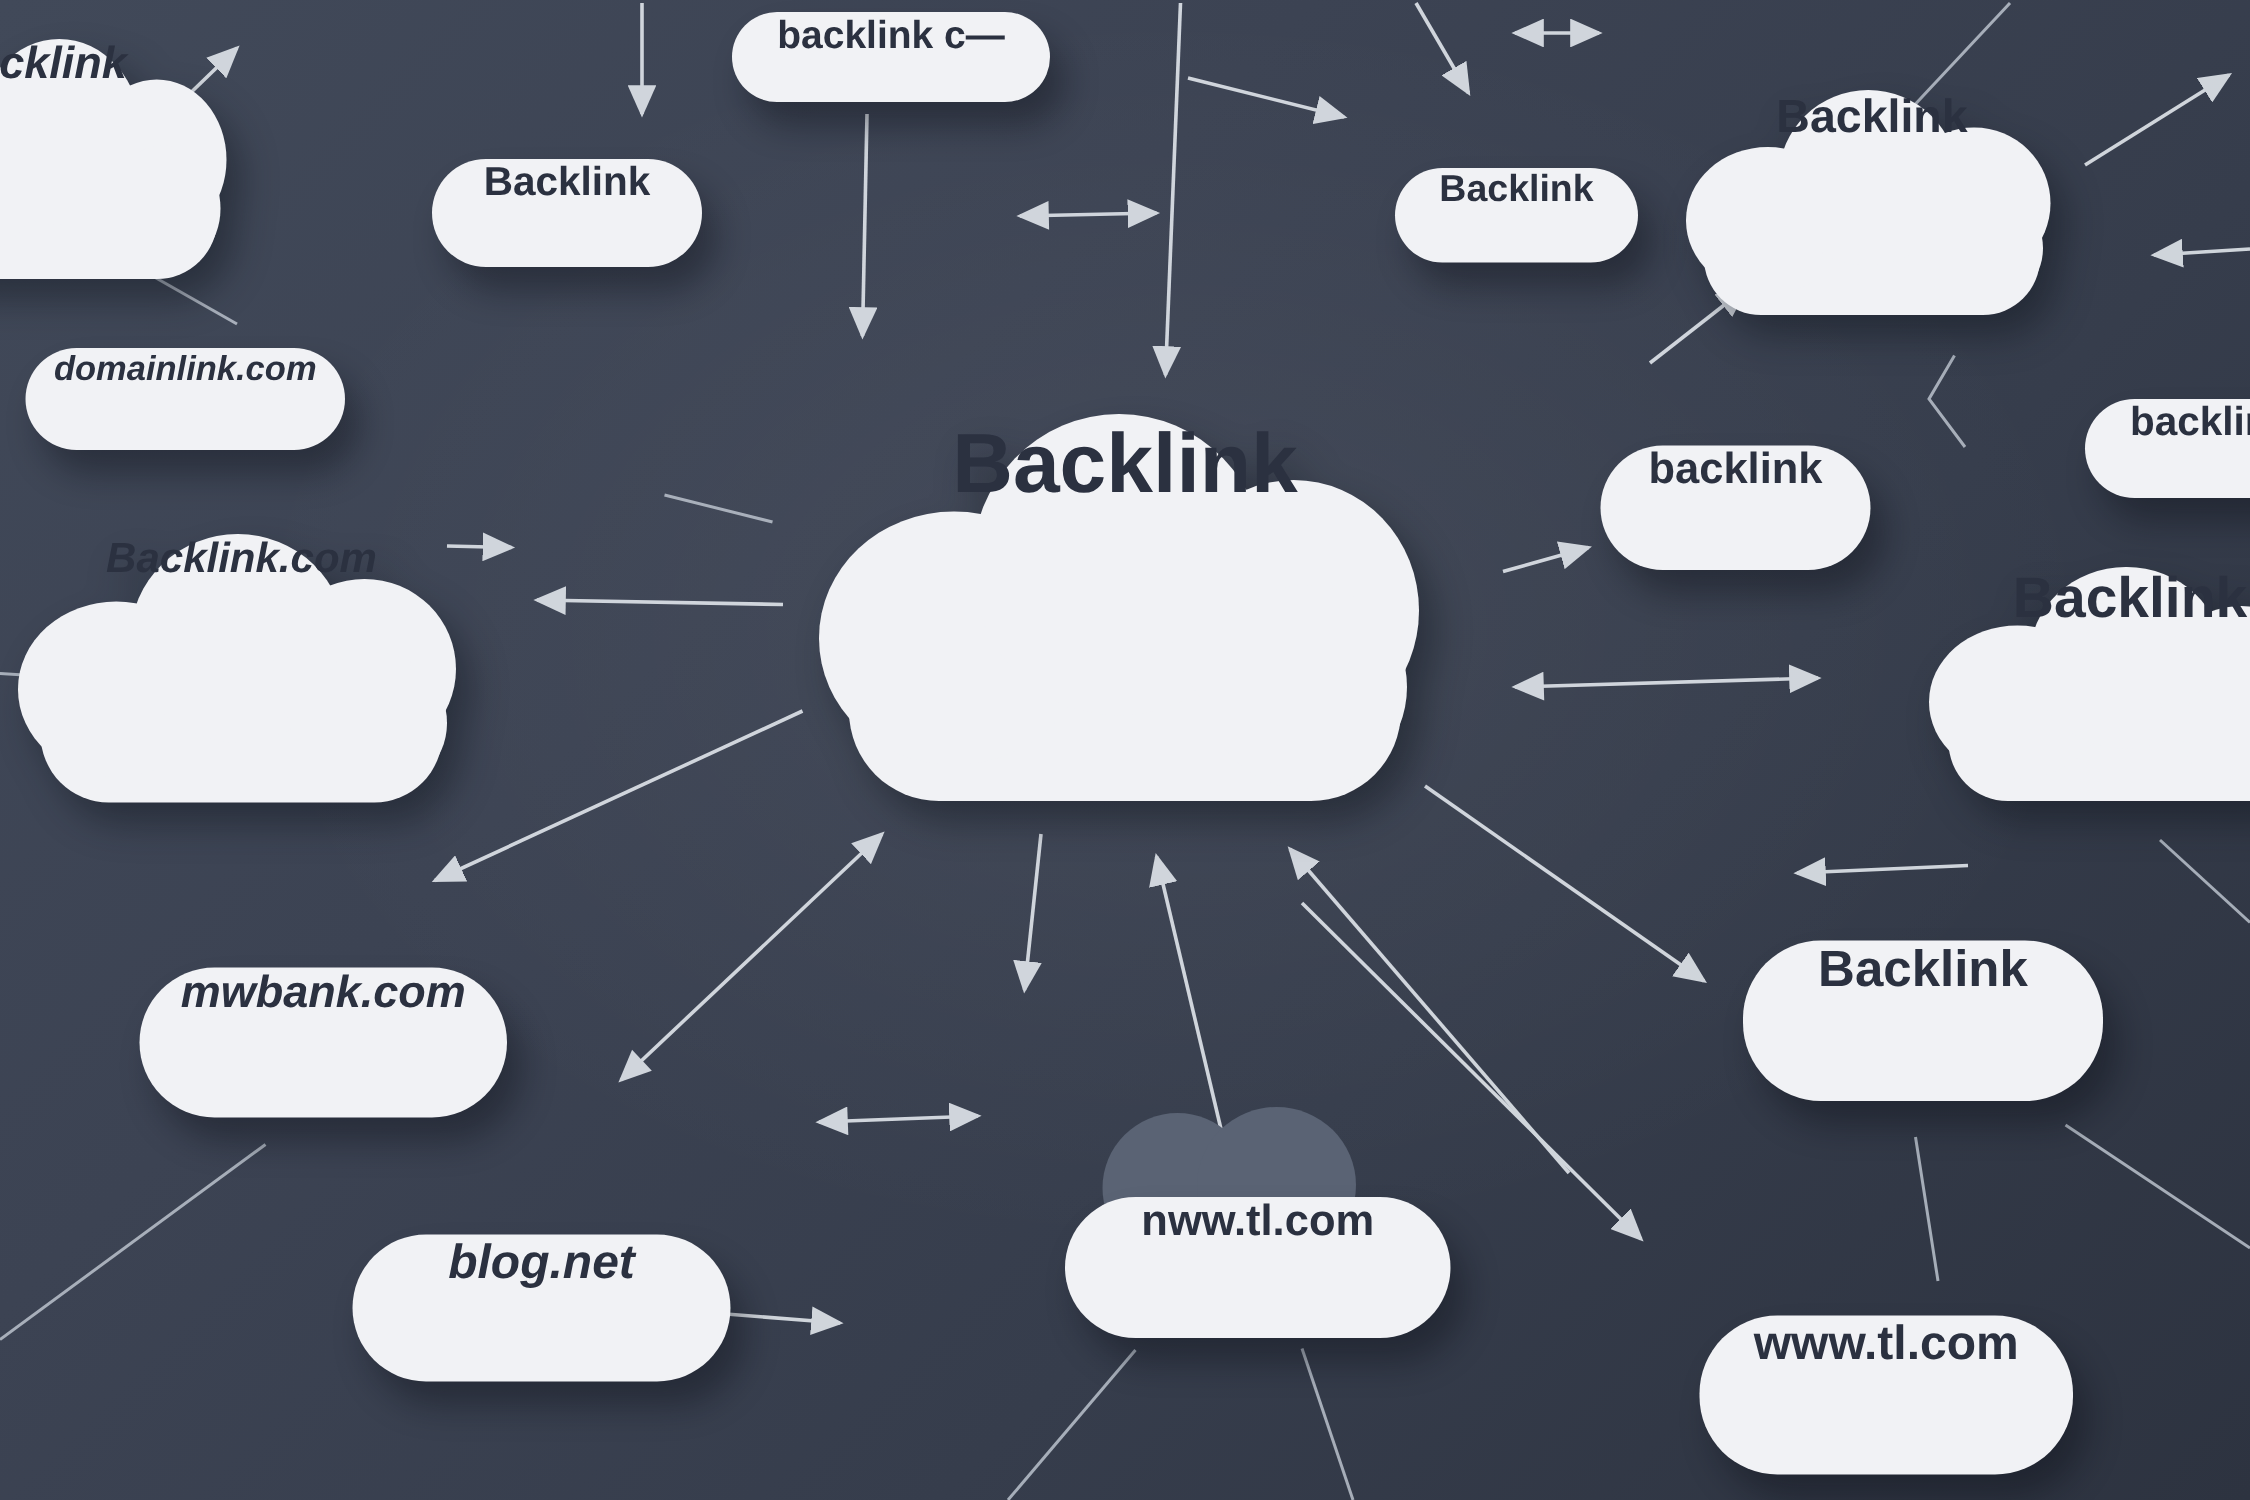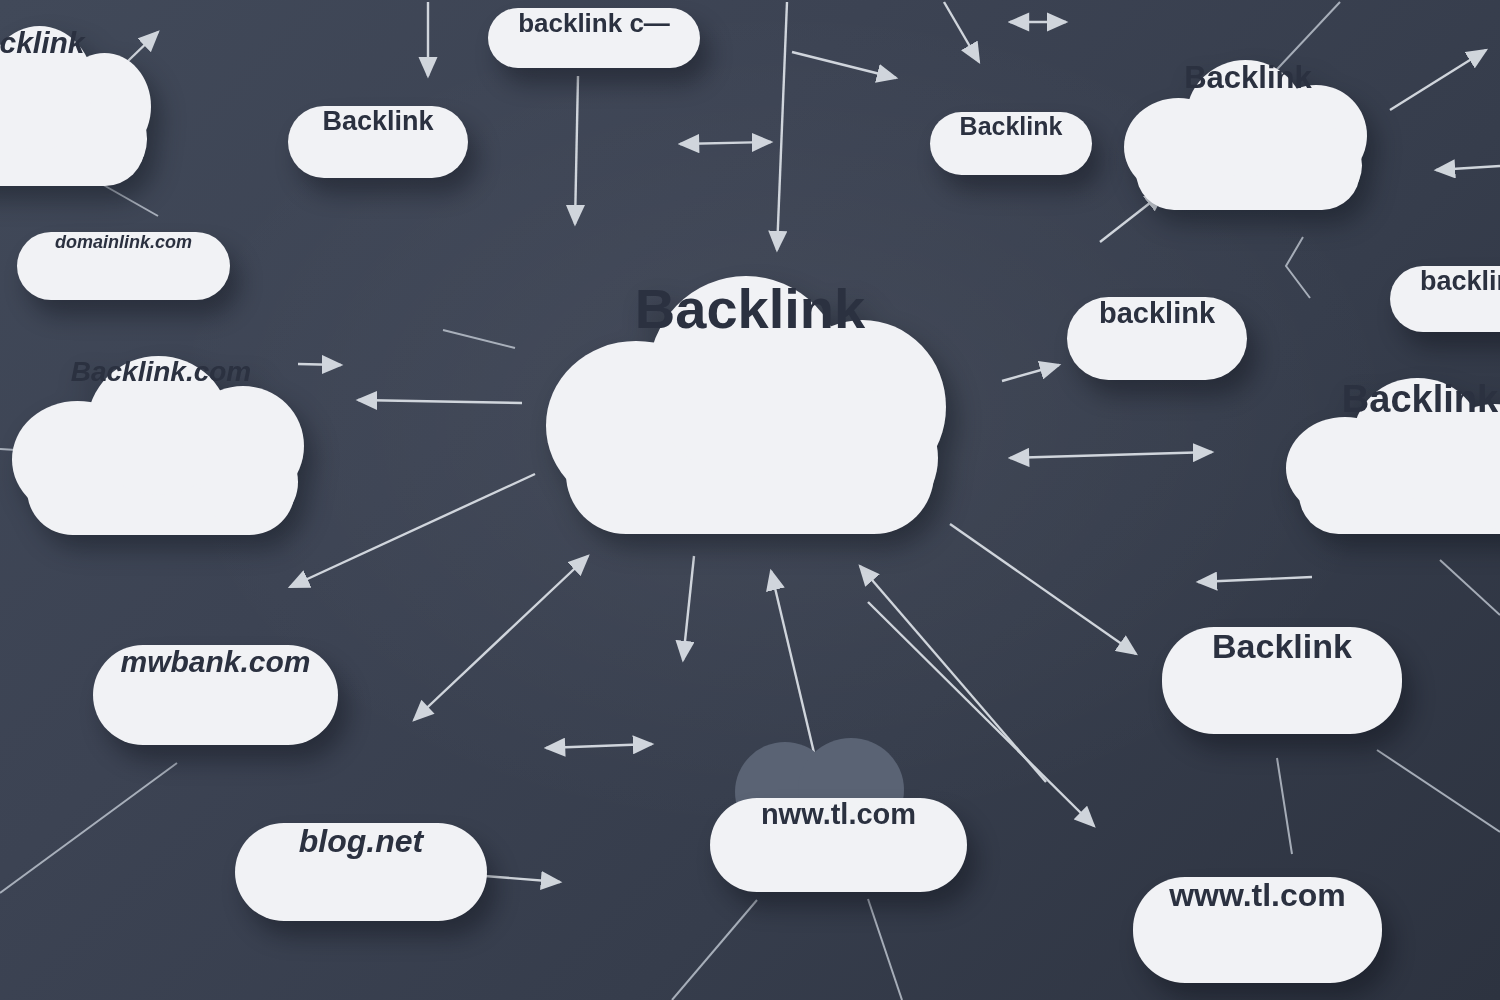--- a/index.html
+++ b/index.html
@@ -25,21 +25,21 @@
   .cloud .shape .c2{left:25%;top:0%;width:48%;height:74%;border-radius:50%;}
   .cloud .shape .c3{left:57%;top:16%;width:41%;height:64%;border-radius:50%;}
   .cloud .shape .c4{left:63%;top:42%;width:33%;height:50%;border-radius:50%;}
   .cloud .lbl{position:relative;z-index:3;}
   
   .darkbump{position:absolute;border-radius:50%;background:#5a6374;z-index:1;}
   
   .n0 {left:-72px;top:26px;width:228px;height:168px;font-size:30px;}
   .n1 {left:488px;top:8px;width:212px;height:60px;font-size:26px;}
   .n2 {left:288px;top:106px;width:180px;height:72px;font-size:27px;}
-  .n3 {left:17px;top:232px;width:213px;height:68px;font-size:18px;}
+  .n3 {left:17px;top:232px;width:213px;height:68px;font-size:23px;}
   .n4 {left:546px;top:276px;width:408px;height:272px;font-size:56px;}
   .n5 {left:12px;top:356px;width:298px;height:188px;font-size:28px;}
   .n6 {left:1124px;top:60px;width:248px;height:158px;font-size:31px;}
   .n7 {left:930px;top:112px;width:162px;height:63px;font-size:25px;}
   .n8 {left:1067px;top:297px;width:180px;height:83px;font-size:29px;}
   .n9 {left:1390px;top:266px;width:176px;height:66px;font-size:27px;justify-content:flex-start;padding-left:30px;box-sizing:border-box;}
   .n10{left:1286px;top:378px;width:268px;height:164px;font-size:38px;}
   .n11{left:93px;top:645px;width:245px;height:100px;font-size:30px;}
   .n12{left:235px;top:823px;width:252px;height:98px;font-size:32px;}
   .n13{left:710px;top:782px;width:257px;height:94px;font-size:29px;z-index:3;margin-top:16px;}

